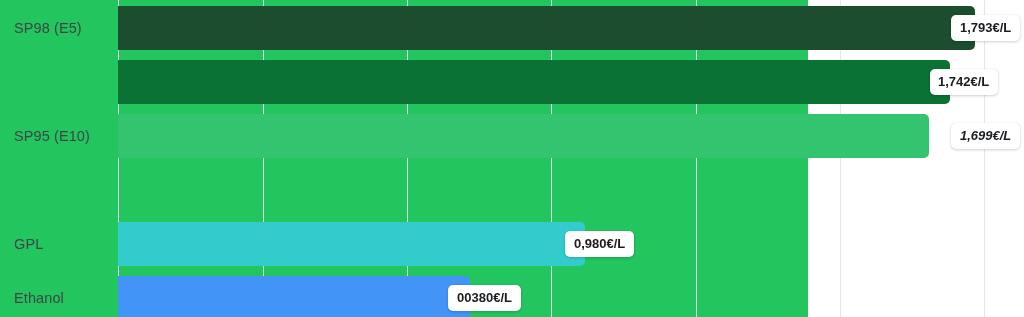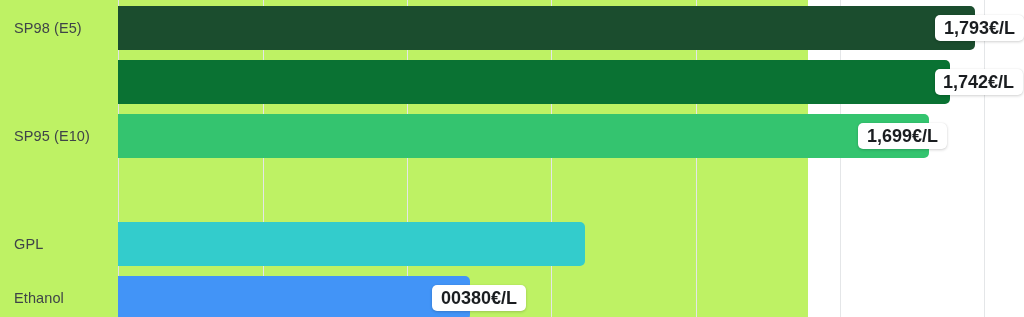--- a/index.html
+++ b/index.html
@@ -11,21 +11,21 @@
     width: 1024px;
     height: 317px;
     font-family: "Liberation Sans", sans-serif;
     overflow: hidden;
   }
 
   #chart-root {
     position: relative;
     width: 808px;
     height: 317px;
-    background: #bef264;
+    background: #22c55e;
   }
 
   
   #plot-area {
     position: absolute;
     left: 118px;
     top: 0px;
     width: 906px;
     height: 317px;
   }
@@ -71,25 +71,26 @@
     border-radius: 0 5px 5px 0;
   }
   .value-label {
     position: absolute;
     top: 9px;
     height: 26px;
     line-height: 26px;
     padding: 0 9px;
     background: #ffffff;
     border-radius: 5px;
-    font-size: 18px;
+    font-size: 13px;
     font-weight: 700;
     color: #1a1d20;
     white-space: nowrap;
     box-shadow: 0 1px 3px rgba(0,0,0,0.18), 0 0 1px rgba(0,0,0,0.10);
+    margin-left: 16px;
   }
 </style>
 </head>
 <body>
 
 <div id="chart-root">
 
   <div id="plot-area">
     <div class="axis-line"></div>
     <div class="gridline" style="left:145px;"></div>
@@ -101,33 +102,34 @@
   </div>
 
   <div class="bar-row" style="top:6px;">
     <div class="cat-label">SP98 (E5)</div>
     <div class="bar" style="width:857px;background:#1b4d2e;"></div>
     <div class="value-label" style="left:935px;">1,793€/L</div>
   </div>
 
   <div class="bar-row" style="top:60px;">
     <div class="bar" style="width:832px;background:#0a7233;"></div>
-    <div class="value-label" style="left:935px;padding-left:8px;">1,742€/L</div>
+    <div class="value-label" style="left:914px;padding-left:8px;">1,742€/L</div>
   </div>
 
   <div class="bar-row" style="top:114px;">
     <div class="cat-label">SP95 (E10)</div>
     <div class="bar" style="width:811px;background:#34c46f;"></div>
-    <div class="value-label" style="left:858px;">1,699€/L</div>
+    <div class="value-label" style="left:935px;font-style:italic;">1,699€/L</div>
   </div>
 
 
   <div class="bar-row" style="top:222px;">
     <div class="cat-label">GPL</div>
     <div class="bar" style="width:467px;background:#33cccc;"></div>
+    <div class="value-label" style="left:549px;">0,980€/L</div>
   </div>
 
   <div class="bar-row" style="top:276px;">
     <div class="cat-label">Ethanol</div>
     <div class="bar" style="width:352px;background:#4294f7;"></div>
     <div class="value-label" style="left:432px;">00380€/L</div>
   </div>
 
 </div>
 

